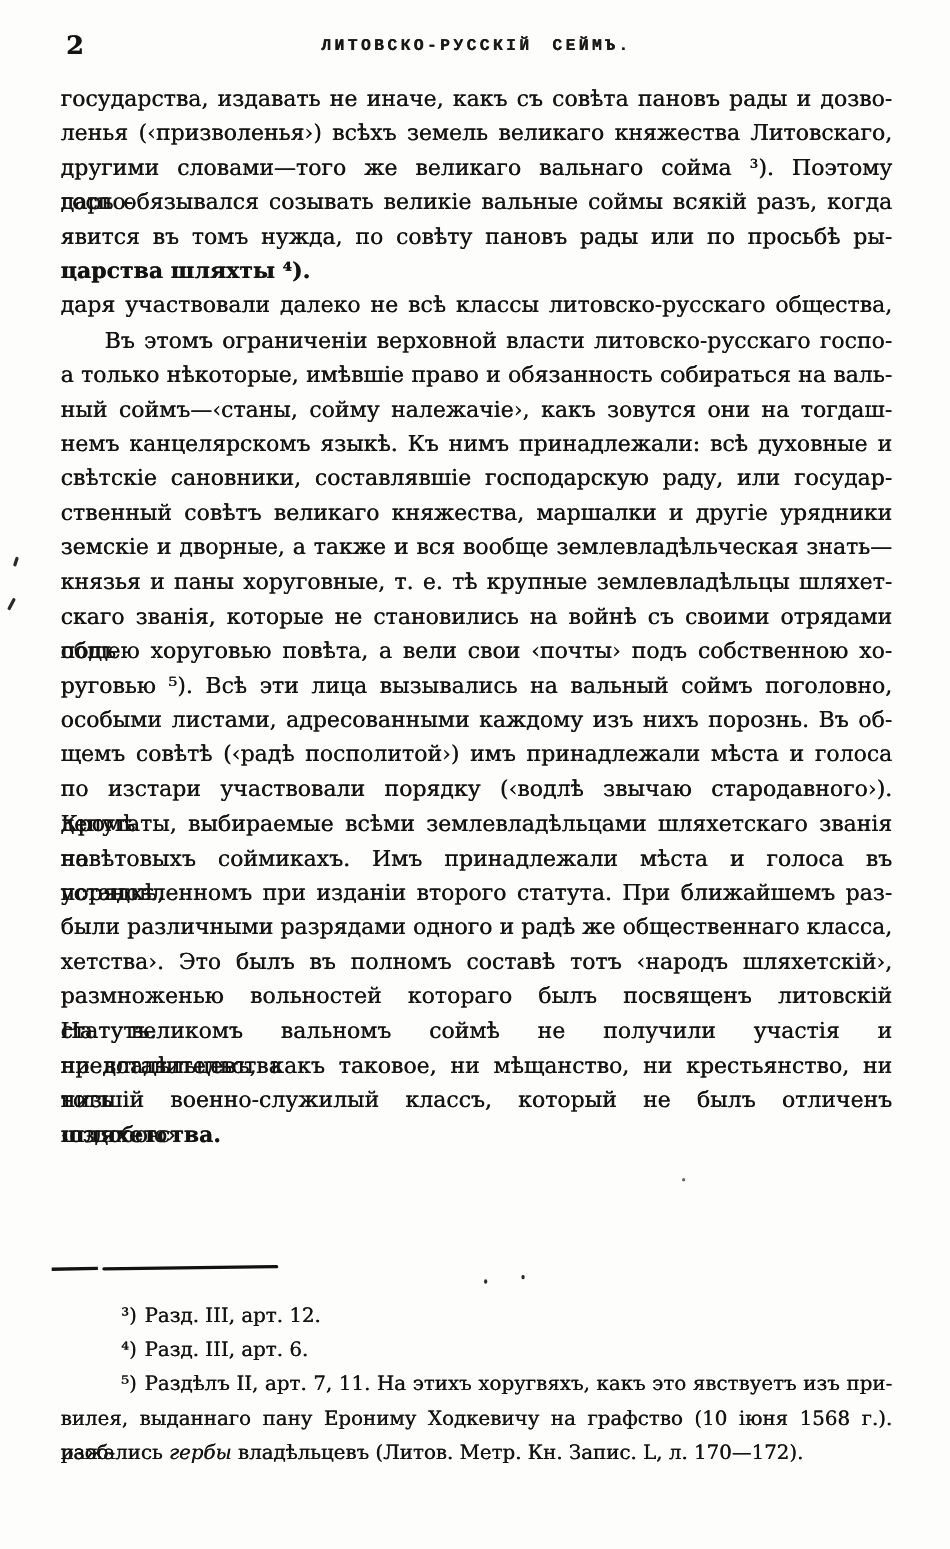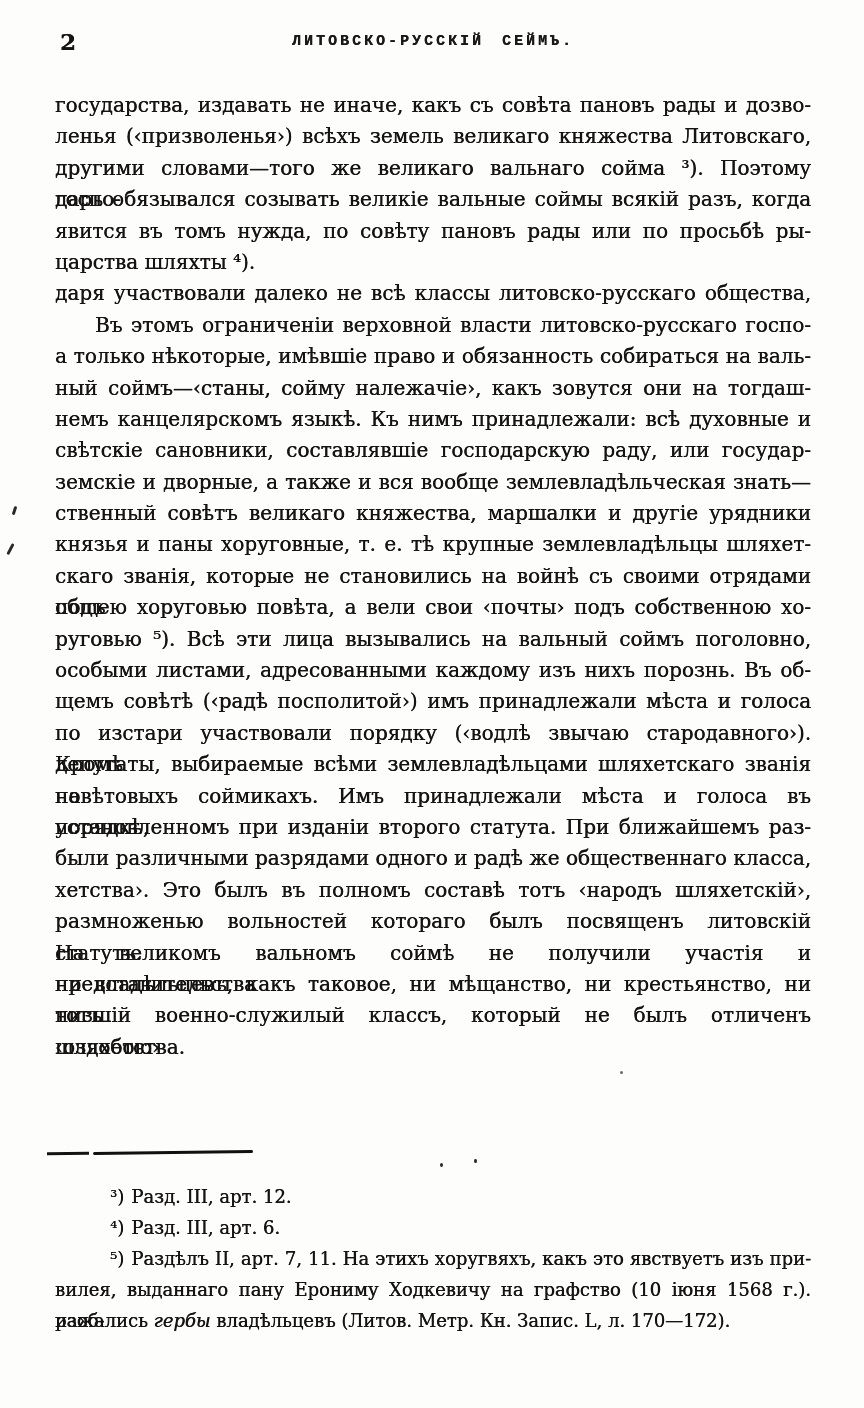--- a/index.html
+++ b/index.html
@@ -43,35 +43,36 @@
     letter-spacing: 3px;
     padding-top: 5px;
     word-spacing: 6px;
     color: #1b1917;
     font-family: Liberation Mono, monospace;
   }
 
   
   .body-text {
     position: absolute;
-    top: 90px;
+    top: 74px;
     left: 55px;
     width: 756px;
     font-size: 20px;
     line-height: 31.4px;
   }
   .line {
     height: 31.4px;
     text-align: justify;
     text-align-last: justify;
     white-space: normal;
     overflow: visible;
   }
   .line.last {
     text-align-last: left;
+    font-weight: bold;
   }
   .line.indent {
     text-indent: 40px;
   }
 
   
   .fn-rule {
     position: absolute;
     top: 1150px;
     left: 47px;
@@ -174,22 +175,22 @@
         <div class="line">явится въ томъ нужда, по совѣту пановъ рады или по просьбѣ ры-</div>
         <div class="line last">царства шляхты ⁴).</div>
       </div>
     <div class="paragraph">
         <div class="line">даря участвовали далеко не всѣ классы литовско-русскаго общества,</div>
         <div class="line indent">Въ этомъ ограниченіи верховной власти литовско-русскаго госпо-</div>
         <div class="line">а только нѣкоторые, имѣвшіе право и обязанность собираться на валь-</div>
         <div class="line">ный соймъ—‹станы, сойму належачіе›, какъ зовутся они на тогдаш-</div>
         <div class="line">немъ канцелярскомъ языкѣ. Къ нимъ принадлежали: всѣ духовные и</div>
         <div class="line">свѣтскіе сановники, составлявшіе господарскую раду, или государ-</div>
+        <div class="line">ственный совѣтъ великаго княжества, маршалки и другіе урядники</div>
         <div class="line">земскіе и дворные, а также и вся вообще землевладѣльческая знать—</div>
-        <div class="line">ственный совѣтъ великаго княжества, маршалки и другіе урядники</div>
         <div class="line">князья и паны хоруговные, т. е. тѣ крупные землевладѣльцы шляхет-</div>
         <div class="line">скаго званія, которые не становились на войнѣ съ своими отрядами подъ</div>
         <div class="line">общею хоруговью повѣта, а вели свои ‹почты› подъ собственною хо-</div>
         <div class="line">руговью ⁵). Всѣ эти лица вызывались на вальный соймъ поголовно,</div>
         <div class="line">особыми листами, адресованными каждому изъ нихъ порознь. Въ об-</div>
         <div class="line">щемъ совѣтѣ (‹радѣ посполитой›) имъ принадлежали мѣста и голоса</div>
         <div class="line">по изстари участвовали порядку (‹водлѣ звычаю стародавного›). Кромѣ</div>
         <div class="line">депутаты, выбираемые всѣми землевладѣльцами шляхетскаго званія на</div>
         <div class="line">повѣтовыхъ соймикахъ. Имъ принадлежали мѣста и голоса въ порядкѣ,</div>
         <div class="line">установленномъ при изданіи второго статута. При ближайшемъ раз-</div>

